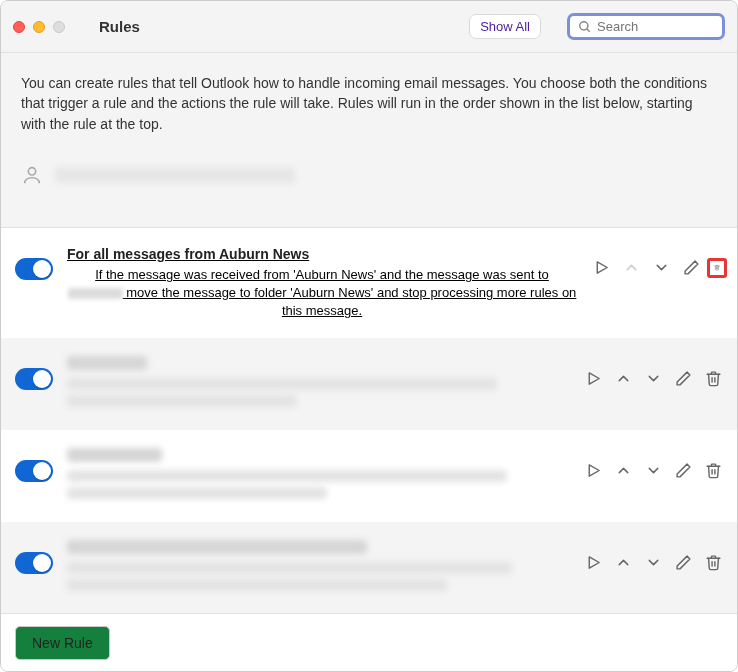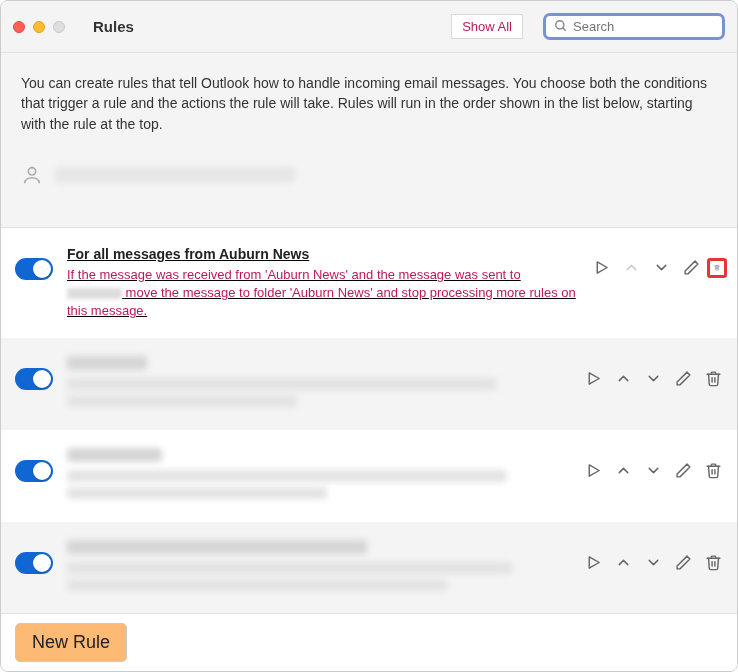--- a/index.html
+++ b/index.html
@@ -13,44 +13,45 @@
       border-radius: 8px;
       position: relative;
     }
     .titlebar {
       height: 52px;
       background: #f5f4f4;
       border-bottom: 1px solid #e2e1e1;
       display: flex;
       align-items: center;
       padding: 16px 12px;
-      gap: 20px;
+      gap: 26px;
     }
     .traffic-lights { display: flex; gap: 8px; margin-right: 8px; }
     .tl { width: 12px; height: 12px; border-radius: 50%; }
     .tl.red { background: #ff5f57; border: 0.5px solid #e14940; }
     .tl.yellow { background: #febc2e; border: 0.5px solid #dfa226; }
     .tl.gray { background: #dedede; border: 0.5px solid #c9c9c9; }
     .title { font-size: 15px; font-weight: 600; color: #333; }
     .titlebar-spacer { flex: 1; }
     .showall-btn {
       background: #fff;
       border: 1px solid #d9d9d9;
-      border-radius: 0;
+      border-radius: 7px;
       padding: 4px 10px;
       font-size: 13px;
-      color: #be185d;
+      color: #4c1d95;
       cursor: pointer;
     }
     .search-wrap {
       display: flex;
+      align-items: center;
       border: 3px solid #7a91d8;
       border-radius: 7px;
       padding: 3px 8px;
-      width: 182px;
+      width: 158px;
       background: #fff;
     }
     .search-wrap svg { flex-shrink: 0; }
     .search-input {
       border: none;
       outline: none;
       font-size: 13px;
       width: 100%;
       margin-left: 5px;
       color: #888;
@@ -110,21 +111,21 @@
       border-radius: 50%;
       top: 2px; right: 2px;
       box-shadow: 0 1px 2px rgba(0,0,0,0.2);
     }
     .rule-text { flex: 1; text-decoration: underline; }
     .rule-title {
       font-size: 14px; font-weight: 600; color: #222;
       margin-bottom: 4px;
     }
     .rule-desc {
-      font-size: 13px; color: #be185d; line-height: 1.4;
+      font-size: 13px; color: #000000; line-height: 1.4; text-align: center;
     }
     .blur-title {
       height: 14px; background: #d5d5d5;
       border-radius: 4px; filter: blur(3px);
       margin-bottom: 8px;
     }
     .blur-line {
       height: 12px; background: #e3e3e3;
       border-radius: 4px; filter: blur(3px);
       margin-bottom: 5px;
@@ -160,25 +161,25 @@
       position: absolute;
       bottom: 0; left: 0; right: 0;
       height: 58px;
       border-top: 1px solid #e2e1e1;
       background: #fff;
       display: flex;
       align-items: center;
       padding: 0 14px;
     }
     .new-rule-btn {
-      background: #fdba74;
+      background: #15803d;
       border: 1px solid #c9c9c9;
       border-radius: 5px;
       padding: 8px 16px;
-      font-size: 18px;
+      font-size: 14px;
       color: #222;
       cursor: pointer;
     }
   </style>
 </head>
 <body>
 
 <div class="titlebar">
   <div class="traffic-lights">
     <div class="tl red"></div>

